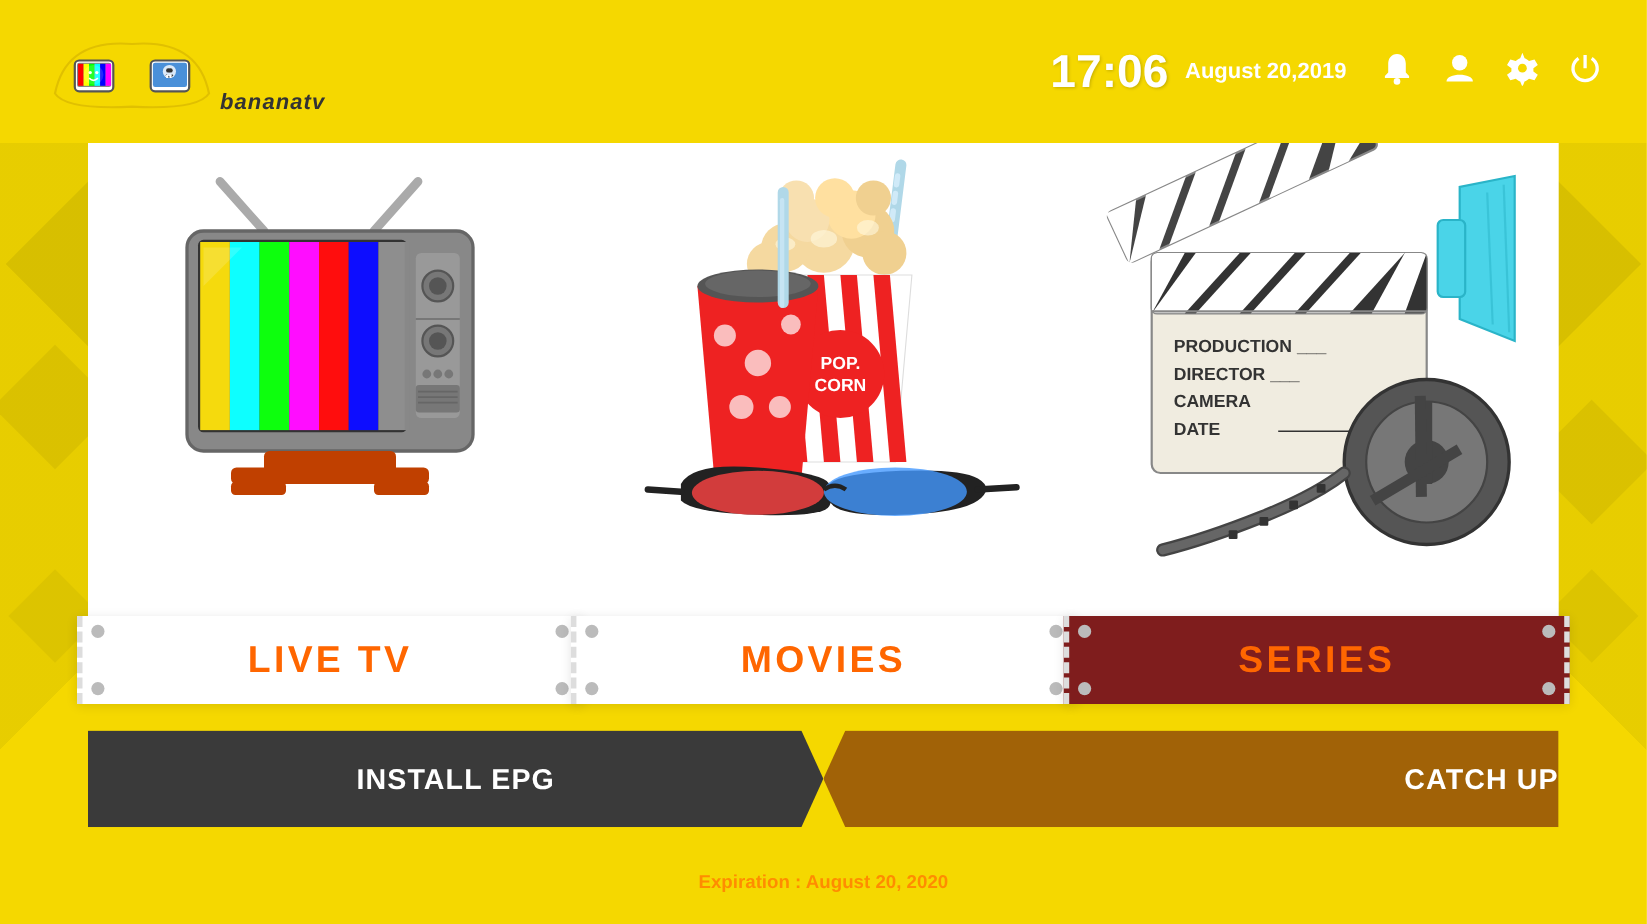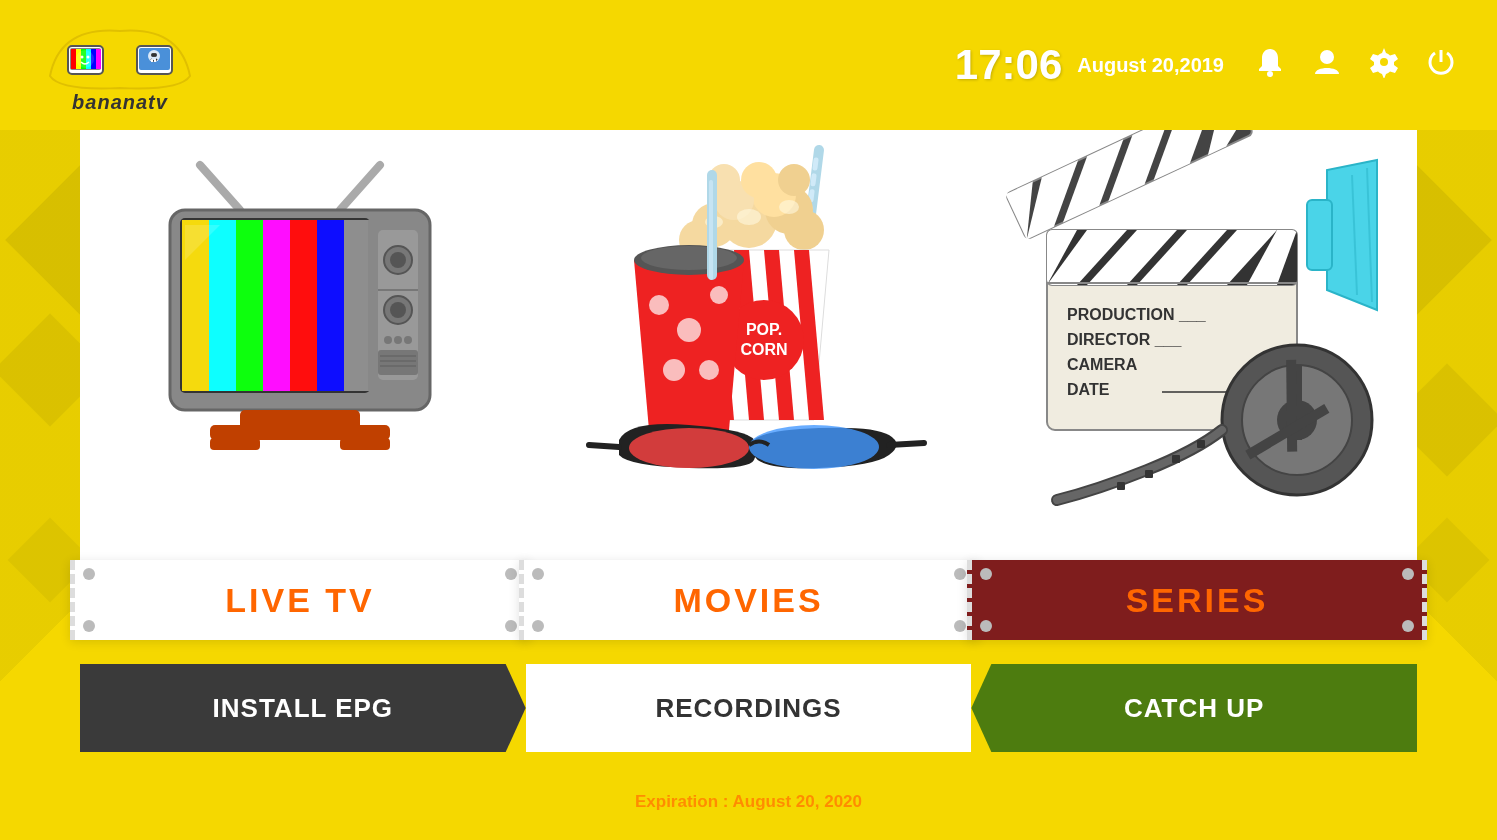--- a/index.html
+++ b/index.html
@@ -15,22 +15,22 @@
     .header {
       background: #f5d800;
       height: 130px;
       display: flex;
       align-items: center;
       padding: 0 40px;
       position: relative;
     }
     .logo-area {
       display: flex;
-      flex-direction: column;
-      align-items: center;
+      flex-direction: row;
+      align-items: flex-end;
     }
     .logo-icon {
       width: 160px;
       height: 80px;
     }
     .logo-text {
       font-size: 20px;
       font-style: italic;
       color: #333;
       font-weight: bold;
@@ -386,25 +386,22 @@
       </div>
     </div>
   </div>
 
   <div style="position:absolute;bottom:88px;left:80px;right:80px;height:88px;display:flex;">
 
     <div style="flex:1;background:#3a3a3a;display:flex;align-items:center;justify-content:center;cursor:pointer;clip-path:polygon(0 0, calc(100% - 20px) 0, 100% 50%, calc(100% - 20px) 100%, 0 100%);position:relative;">
       <span style="font-size:26px;font-weight:900;color:white;letter-spacing:1px;">INSTALL EPG</span>
     </div>
 
-    <div style="flex:1;background:white;display:flex;align-items:center;justify-content:center;cursor:pointer;border-left:none;border-right:none;z-index:1;position:relative;">
-      <span style="font-size:26px;font-weight:900;color:#333;letter-spacing:1px;">RECORDINGS</span>
-    </div>
-
-    <div style="flex:1;background:#4d7c0f;display:flex;align-items:center;justify-content:center;cursor:pointer;clip-path:polygon(20px 0, 100% 0, 100% 100%, 20px 100%, 0 50%);position:relative;">
+
+    <div style="flex:1;background:#a16207;display:flex;align-items:center;justify-content:flex-end;cursor:pointer;clip-path:polygon(20px 0, 100% 0, 100% 100%, 20px 100%, 0 50%);position:relative;">
       <span style="font-size:26px;font-weight:900;color:white;letter-spacing:1px;">CATCH UP</span>
     </div>
   </div>
 
   <div style="position:absolute;bottom:28px;left:0;right:0;text-align:center;">
     <span style="font-size:17px;color:#ff8c00;font-weight:700;">Expiration : August 20, 2020</span>
   </div>
 
 </div>
 

